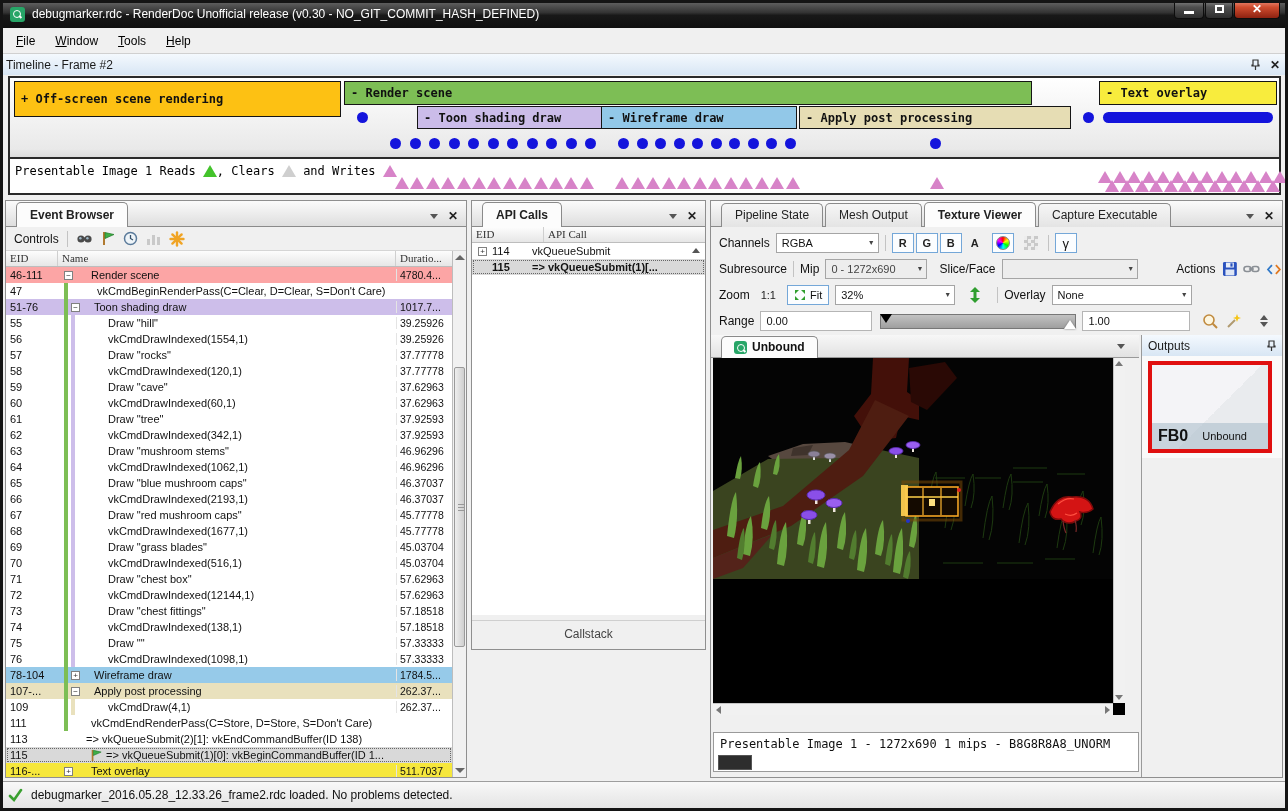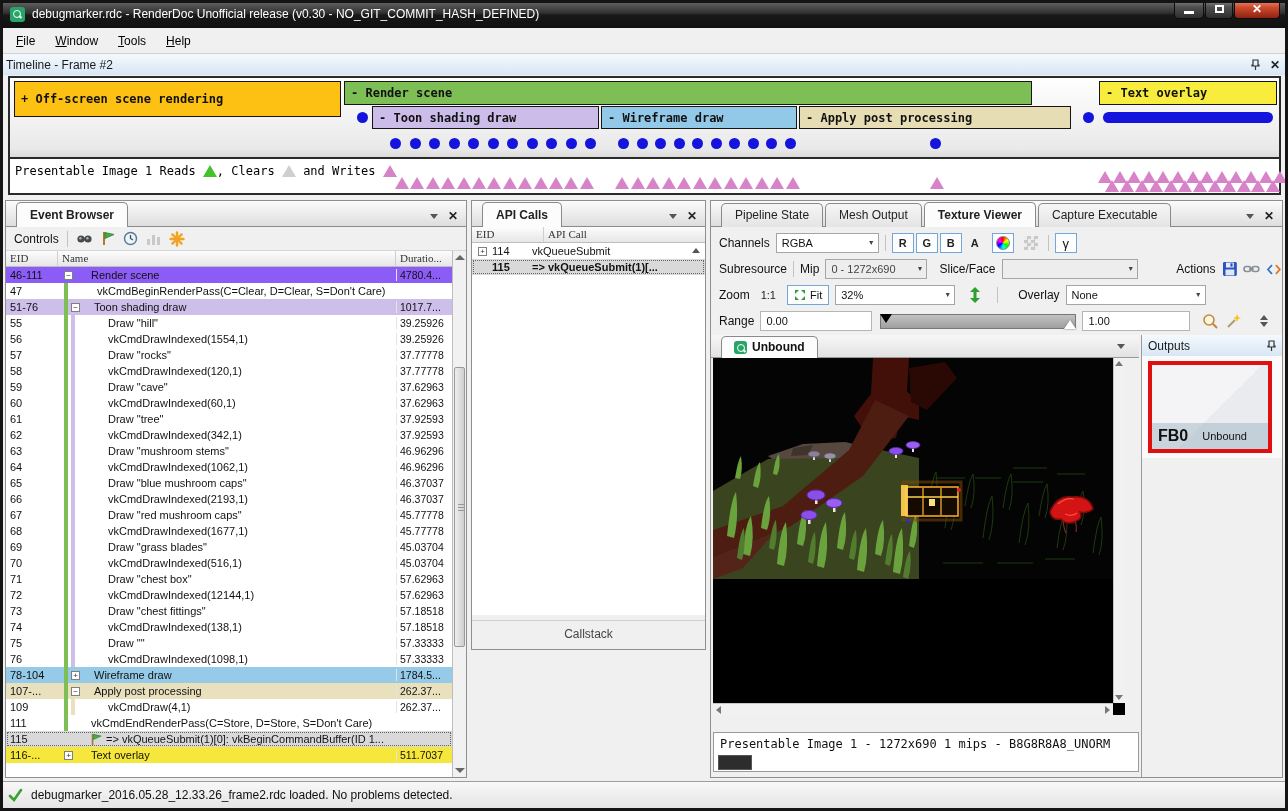--- a/index.html
+++ b/index.html
@@ -41,41 +41,41 @@
   .panelctl .x{font-size:12px;font-weight:bold;}
   
   .tl-hdr{position:absolute;left:0;top:54px;width:1288px;height:21px;}
   .tl-body{position:absolute;left:8px;top:76px;width:1273px;height:119px;background:#fff;border:2px solid #2a2a2a;}
   .tl-top{position:absolute;left:0;top:0;right:0;height:81px;border-bottom:2px solid #2a2a2a;
      background:linear-gradient(#fff,#e9e9e9 90%,#dcdcdc);}
   .tl-bot{position:absolute;left:0;top:83px;right:0;bottom:0;background:#fff;}
   .tl-bar{position:absolute;border:1px solid #151515;font:bold 12px "DejaVu Sans Mono",monospace;
      display:flex;align-items:center;padding-left:6px;white-space:nowrap;overflow:hidden;}
   .c-orange{background:#fdc113;} .c-green{background:#7dbe55;} .c-yellow{background:#f8ec3d;}
-  .c-purple{background:#cbbce9;} .c-lblue{background:#92c8e8;} .c-tan{background:#e6ddb4;}
+  .c-purple{background:#cbbce9;margin-left:45px;} .c-lblue{background:#92c8e8;} .c-tan{background:#e6ddb4;}
   .tl-dot{position:absolute;width:11px;height:11px;border-radius:50%;background:#1414dc;}
   .tl-bluebar{position:absolute;height:11px;border-radius:6px;background:#1414dc;}
   .tl-legend{position:absolute;left:5px;top:3px;font:12px "DejaVu Sans Mono",monospace;color:#000;display:flex;align-items:center;}
   .tri{width:0;height:0;border-left:7px solid transparent;border-right:7px solid transparent;
        border-bottom:12px solid #d783c8;display:inline-block;position:relative;}
   .tri.green{border-bottom-color:#43c32b;} .tri.gray{border-bottom-color:#cfcfcf;}
   .tri.abs{position:absolute;}
   
   .toolbar{position:absolute;left:0;top:26px;right:0;height:24px;background:#f0f0f0;border-bottom:1px solid #d5d5d5;
     display:flex;align-items:center;gap:8px;padding:0 8px;font-size:12px;}
   .vsep{width:1px;height:16px;background:#c3c3c3;}
   .thdr{position:absolute;left:0;top:50px;right:14px;height:16px;background:linear-gradient(#fdfdfd,#e6e6e6);
     border-bottom:1px solid #bdbdbd;font-size:11px;color:#333;display:flex;}
   .thdr div{border-right:1px solid #cfcfcf;padding:1px 4px;font-family:Liberation Serif, serif;}
   .rows{position:absolute;left:0;top:66px;right:14px;bottom:0;overflow:hidden;background:#fff;}
   .erow{position:relative;height:16px;display:flex;font-size:11px;align-items:center;white-space:nowrap;}
   .erow .eid{width:52px;flex:0 0 auto;padding-left:4px;}
   .erow .nm{flex:1;display:flex;align-items:center;height:100%;overflow:hidden;padding-left:6px;}
   .erow .dur{width:56px;flex:0 0 auto;border-left:1px solid #e4e4e4;padding-left:3px;font-size:10.5px;}
-  .bg-green{background:#8b5cf6;} .bg-purple{background:#cdbeea;} .bg-blue{background:#96cae9;}
+  .bg-green{background:#fca5a5;} .bg-purple{background:#cdbeea;} .bg-blue{background:#96cae9;}
   .bg-tan{background:#e9e1bd;} .bg-yellow{background:#f6e73c;} .bg-sel{background:#d9d9d9;outline:1px dotted #666;outline-offset:-2px;}
   .strip{width:4px;height:100%;margin-right:3px;flex:0 0 auto;}
   .strip.green{background:#7dbe55;} .strip.purple{background:#cdbeea;} .strip.tan{background:#e9e1bd;}
   .exp{width:9px;height:9px;border:1px solid #808080;background:#fff;font:8px/7px "Liberation Sans",sans-serif;
     text-align:center;color:#333;flex:0 0 auto;margin-right:4px;}
   .sb{position:absolute;background:#f1f1f1;border-left:1px solid #bdbdbd;}
   .sb .arr{position:absolute;left:2px;width:0;height:0;border-left:5px solid transparent;border-right:5px solid transparent;}
   .sb .thumb{position:absolute;left:1px;width:11px;background:linear-gradient(90deg,#eee,#cfcfcf);
     border:1px solid #9a9a9a;border-radius:2px;}
   .grip{position:absolute;left:3px;width:7px;height:1px;background:#999;}
@@ -576,20 +576,28 @@
         </div>
         <div class="erow">
           <div class="eid">111</div>
           <div class="nm">
             <div class="strip green"></div>
             <span style="width: 20px; flex: 0 0 auto;"></span>
             <span>vkCmdEndRenderPass(C=Store, D=Store, S=Don't Care)</span>
           </div>
           <div class="dur"></div>
         </div>
+        <div class="erow">
+          <div class="eid">113</div>
+          <div class="nm">
+            <span style="width: 22px; flex: 0 0 auto;"></span>
+            <span>=&gt; vkQueueSubmit(2)[1]: vkEndCommandBuffer(ID 138)</span>
+          </div>
+          <div class="dur"></div>
+        </div>
         <div class="erow bg-sel">
           <div class="eid">115</div>
           <div class="nm">
             <span style="width: 26px; flex: 0 0 auto;"></span>
             <svg width="12" height="13" viewBox="0 0 14 15" style="margin-right: 4px;">
               <line x1="3" y1="1" x2="3" y2="14" stroke="#b07a30" stroke-width="2"></line>
               <path d="M4,1.5 L13,3.5 L4,7.5 z" fill="#3fae46" stroke="#1f7a28" stroke-width=".7"></path>
             </svg>
             <span>=&gt; vkQueueSubmit(1)[0]: vkBeginCommandBuffer(ID 1...</span>
           </div>
@@ -715,21 +723,21 @@
       </div>
       <div class="combo" style="width:120px;">32%</div>
       <svg width="12" height="16" viewBox="0 0 12 16" style="margin-left:8px;">
           <g fill="#2f9e2f">
             <path d="M6,0 L11,5 H1 z"></path>
             <rect x="4.5" y="5" width="3" height="6"></rect>
             <path d="M6,16 L1,11 H11 z"></path>
           </g>
         </svg>
       <div class="vsep" style="margin-left:10px;"></div>
-      <span style="margin-left:14px;text-align:center;">Overlay</span>
+      <span style="text-align:center;">Overlay</span>
       <div class="combo" style="width:140px;">None</div>
     </div>
 
     <div class="tvrow" style="top:108px;height:24px;">
       <span>Range</span>
       <div class="rangefield" style="width:112px;">0.00</div>
       <div class="slider" style="width:196px;margin-left:2px;">
         <div class="sl-l"></div>
         <div class="sl-r"></div>
       </div>

